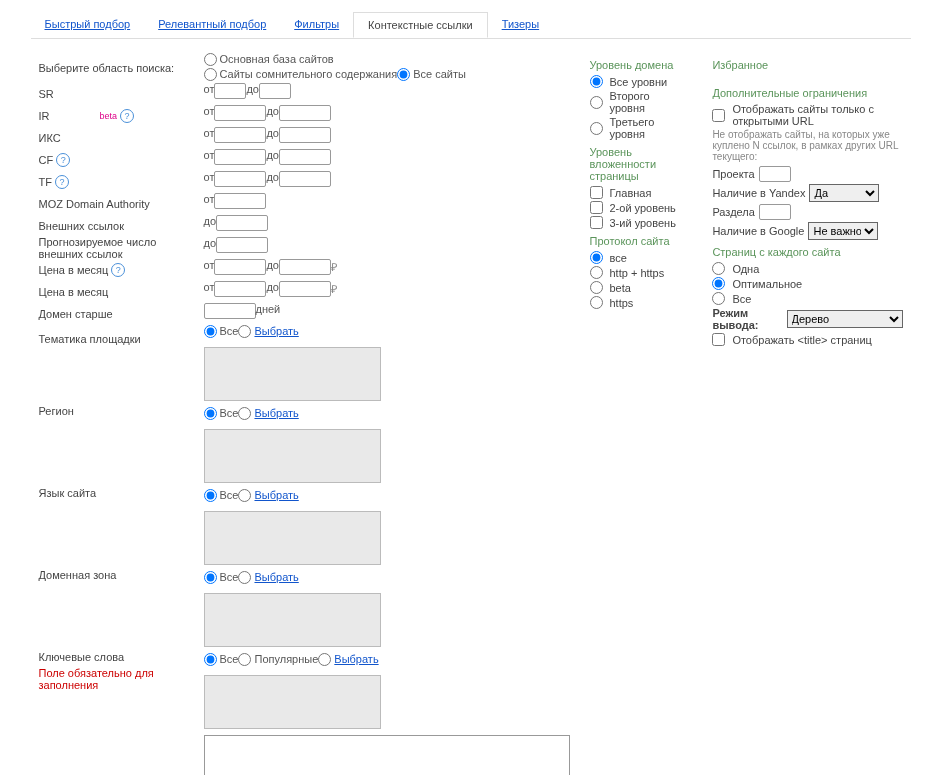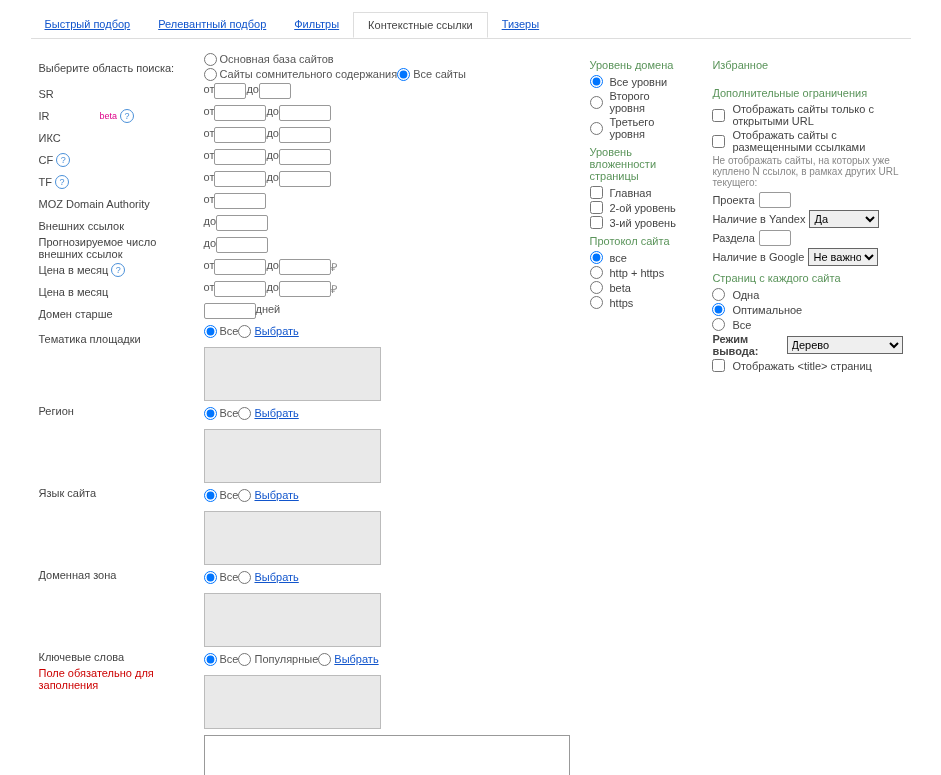--- a/index.html
+++ b/index.html
@@ -271,24 +271,20 @@
         </div>
 
         <div style="flex:1">
           <div class="sec-title green">Избранное</div>
           <div class="spacer6"></div>
           <div class="sec-title green">Дополнительные ограничения</div>
           <div class="right-item">
               <input type="checkbox" class="checkbox" style="">
               <span>Отображать сайты только с открытыми URL</span>
             </div>
-          <div class="right-item">
-              <input type="checkbox" class="checkbox" style="">
-              <span>Отображать сайты с размещенными ссылками</span>
-            </div>
           <div class="note">Не отображать сайты, на которых уже куплено N ссылок, в рамках других URL текущего:</div>
           <div class="right-item">
               <span>Проекта</span> 
               <input class="sm" style="">
             </div>
           <div class="right-item">
               <span>Наличие в Yandex</span> 
               <select style="width:70px"><option>Да</option></select>
             </div>
           <div class="right-item">

